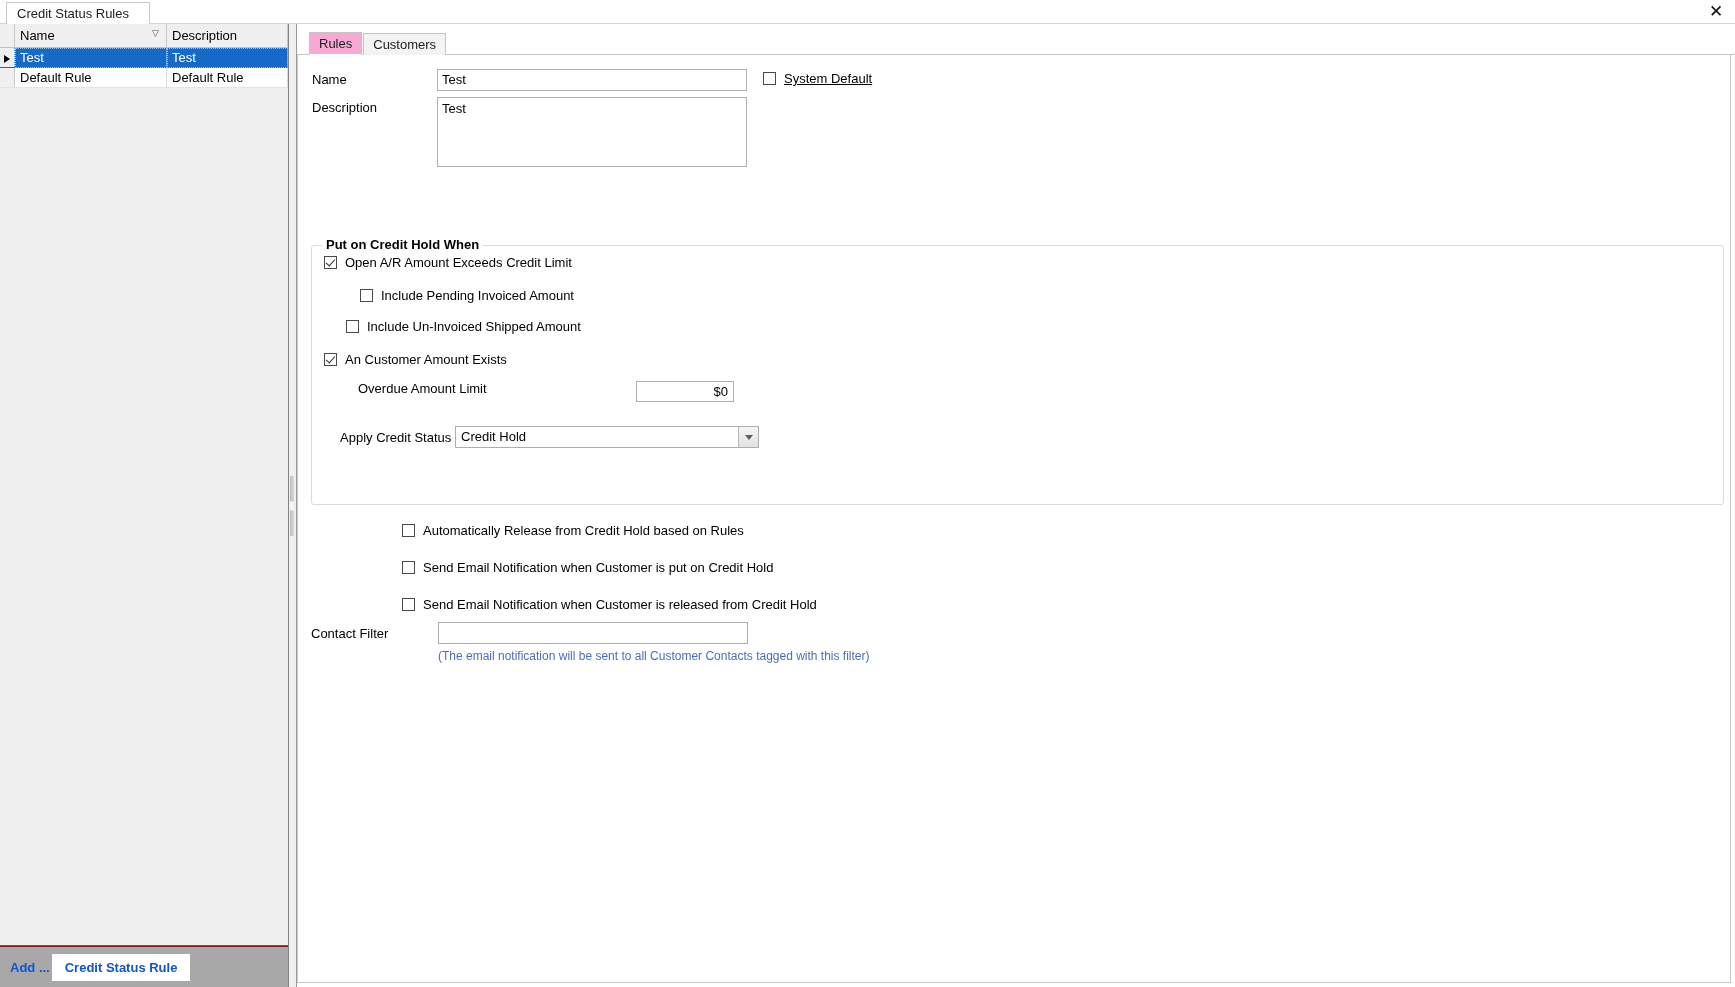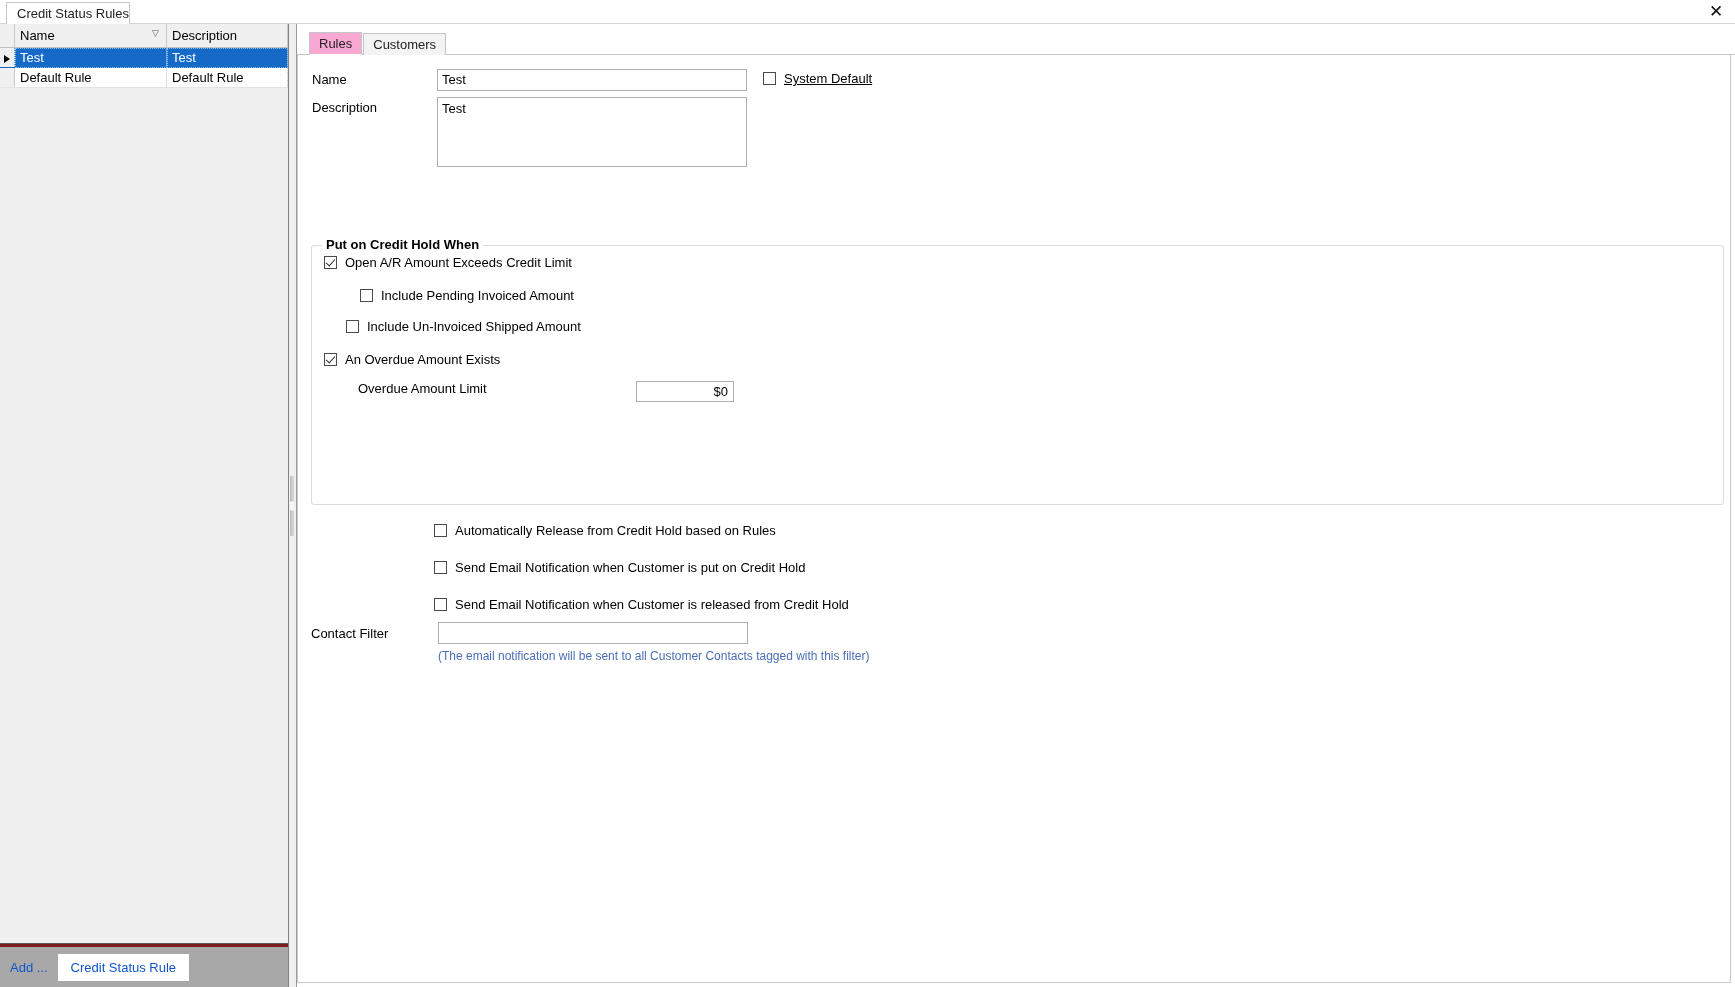--- a/index.html
+++ b/index.html
@@ -33,21 +33,21 @@
     border-bottom: 1px solid #d4d4d4;
     display: flex;
     align-items: flex-end;
     position: relative;
     flex: 0 0 auto;
   }
   .doc-tab {
     margin-left: 6px;
     height: 21px;
     line-height: 21px;
-    padding: 0 0 0 10px;
+    padding: 0 20px 0 10px;
     border-left: 1px solid #c8c8c8;
     border-right: 1px solid #c8c8c8;
     border-top: 1px solid #c8c8c8;
     background: #ffffff;
     font-size: 13px;
     color: #222;
     position: relative;
     top: 1px;
     white-space: nowrap;
   }
@@ -167,25 +167,25 @@
   .grid-filler {
     background: #f0f0f0;
     flex: 1 1 auto;
   }
 
   
   .add-bar {
     flex: 0 0 auto;
     height: 40px;
     background: #a8a8a8;
-    border-top: 3px solid #7f1d1d;
+    border-top: 1px solid #7f1d1d;
     display: flex;
     align-items: center;
     padding-left: 8px;
-    gap: 8px;
+    font-weight: bold;
   }
   .add-link {
     color: #1155cc;
     font-size: 13px;
     cursor: pointer;
     padding: 2px 2px;
   }
   .add-chip {
     background: #ffffff;
     color: #1155cc;
@@ -457,21 +457,21 @@
   .chev {
     width: 0; height: 0;
     border-left: 4px solid transparent;
     border-right: 4px solid transparent;
     border-top: 5px solid #5d5d5d;
   }
 
   
   .opts {
     position: absolute;
-    left: 136px;
+    left: 104px;
     top: 468px;
   }
   .opt-line { margin-bottom: 22px; }
 
   .contact-row {
     position: absolute;
     left: 13px;
     top: 567px;
     display: flex;
     align-items: center;
@@ -601,29 +601,38 @@
                 <span class="cbx-label">Include Pending Invoiced Amount</span>
               </div>
 
               <div class="cbx-line sub-indent row-gap-a">
                 <span class="cbx"></span>
                 <span class="cbx-label">Include Un-Invoiced Shipped Amount</span>
               </div>
 
               <div class="cbx-line" style="margin-bottom:14px">
                 <span class="cbx checked"></span>
-                <span class="cbx-label">An Overdue Amount Exists</span>
+                <span class="cbx-label">An Customer Amount Exists</span>
               </div>
 
               <div class="limit-row">
                 <span class="limit-label">Overdue Amount Limit</span>
                 <input class="num-box" type="text" value="$0" style="">
               </div>
 
 
+              <div class="status-row">
+                <span class="status-label">Apply Credit Status</span>
+                <span class="combo">
+                  <span class="combo-text">Credit Hold</span>
+                  <span class="combo-btn">
+                    <span class="chev"></span>
+                  </span>
+                </span>
+              </div>
 
             </div>
           </div>
 
           <div class="opts">
             <div class="cbx-line opt-line">
               <span class="cbx"></span>
               <span class="cbx-label">Automatically Release from Credit Hold based on Rules</span>
             </div>
             <div class="cbx-line opt-line">

